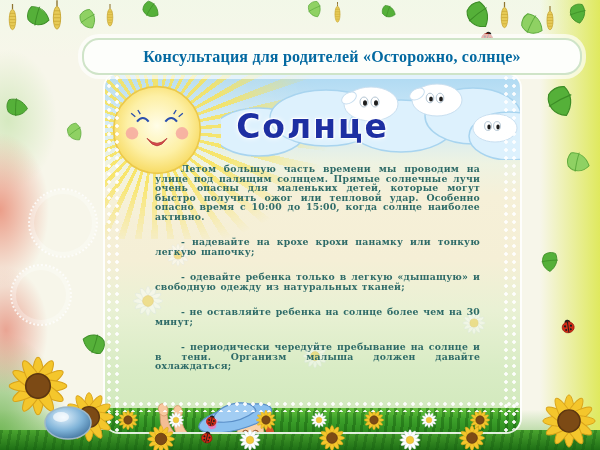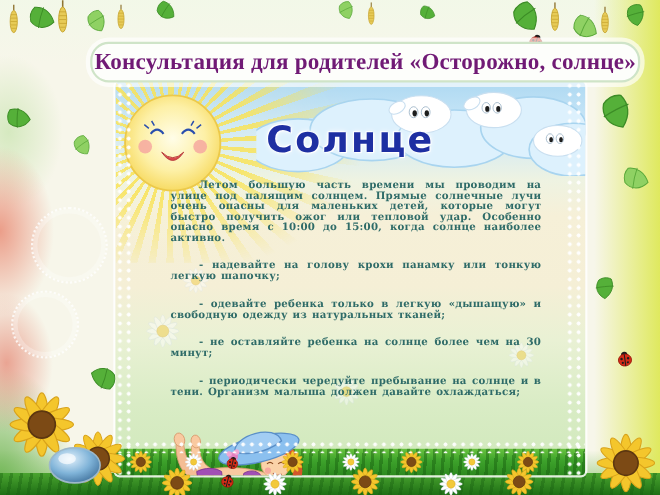--- a/index.html
+++ b/index.html
@@ -21,28 +21,28 @@
     box-shadow:0 0 0 4px rgba(255,255,255,.35) inset;}
   .ground{position:absolute;left:0;right:0;bottom:0;height:20px;z-index:2;
     background:
       repeating-linear-gradient(100deg, rgba(20,90,14,.35) 0 3px, transparent 3px 9px),
       linear-gradient(180deg,#4aa42f,#1e6f15);}
   
   .banner{position:absolute;left:82px;top:38px;width:496px;height:33px;z-index:7;
     background:#fdfefb;border:2px solid #cfe4c8;border-radius:17px;
     box-shadow:0 0 0 4px rgba(255,255,255,.65);
     display:flex;align-items:center;justify-content:center;}
-  .banner h1{margin:0;font-family:"Liberation Serif",serif;font-weight:bold;font-size:21px;
-    color:#701a75;letter-spacing:.2px;white-space:nowrap;}
+  .banner h1{margin:0;font-family:"Liberation Serif",serif;font-weight:bold;font-size:16px;
+    color:#0369a1;letter-spacing:.2px;white-space:nowrap;}
   
   .panel{position:absolute;left:105px;top:74px;width:415px;height:358px;z-index:5;
-    border-radius:4px;overflow:hidden;
+    border-radius:14px;overflow:hidden;
     background:linear-gradient(180deg,#aed9f2 0%,#cfe9f8 13%,#eef3e2 25%,#f6f0d8 34%,
       #f5efd6 52%,#e9f1d4 66%,#d9ecc5 82%,#cfe8ba 100%);
-    box-shadow:0 0 0 2px rgba(255,255,255,.85);padding-left:12px;}
+    box-shadow:0 0 0 2px rgba(255,255,255,.85);}
   .sun-rays{position:absolute;left:0;top:0;width:290px;height:165px;z-index:1;
     background:repeating-conic-gradient(from 0deg at 50px 56px,
       rgba(249,227,88,.85) 0deg 3.5deg, rgba(255,251,216,.12) 3.5deg 8.5deg);
     -webkit-mask:radial-gradient(230px 160px at 46px 52px,#000 35%,transparent 78%);
     mask:radial-gradient(230px 160px at 46px 52px,#000 35%,transparent 78%);}
   .sun{position:absolute;left:2px;top:6px;width:100px;height:100px;z-index:2;}
   .clouds{position:absolute;right:-6px;top:0px;width:305px;height:86px;z-index:3;}
   .panel-title{position:absolute;left:0;right:0;top:33px;z-index:4;text-align:center;
     font-family:"DejaVu Sans",sans-serif;font-weight:bold;font-size:33px;color:#1e2fa2;
     letter-spacing:2px;
@@ -294,21 +294,21 @@
       </svg>
     <svg class="deco bg-flower" style="left:196px;top:268px;width:28px;height:28px">
         <use href="#daisy"></use>
       </svg>
     <svg class="deco bg-flower" style="left:356px;top:236px;width:26px;height:26px">
         <use href="#daisy"></use>
       </svg>
 
     <div class="text-block">
       <p class="para">Летом большую часть времени мы проводим на улице под палящим солнцем. Прямые солнечные лучи очень опасны для маленьких детей, которые могут быстро получить ожог или тепловой удар. Особенно опасно время с 10:00 до 15:00, когда солнце наиболее активно.</p>
-      <p class="para">- надевайте на голову крохи панамку или тонкую легкую шапочку;</p>
+      <p class="para">- надевайте на крохе крохи панамку или тонкую легкую шапочку;</p>
       <p class="para">- одевайте ребенка только в легкую «дышащую» и свободную одежду из натуральных тканей;</p>
       <p class="para">- не оставляйте ребенка на солнце более чем на 30 минут;</p>
       <p class="para">- периодически чередуйте пребывание на солнце и в тени. Организм малыша должен давайте охлаждаться;</p>
 
       <div class="girl">
         <svg viewBox="0 0 190 100">
 
           <path d="M46 66 C30 62 22 46 22 26 C22 18 30 17 31 25 C33 42 40 52 54 56 Z" fill="#f4bd94" stroke="#d99b6e" stroke-width="1"></path>
           <path d="M58 64 C44 58 38 44 40 28 C41 20 49 20 49 28 C50 42 56 50 66 54 Z" fill="#f9c9a0" stroke="#d99b6e" stroke-width="1"></path>
           <ellipse cx="26" cy="19" rx="6" ry="8" fill="#f9c9a0" stroke="#d99b6e" stroke-width="1" transform="rotate(-16 26 19)"></ellipse>

